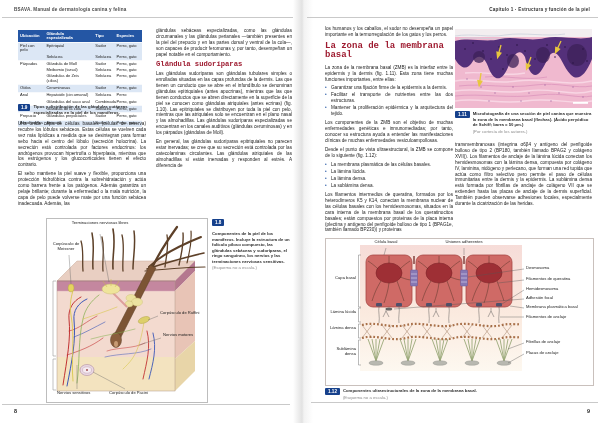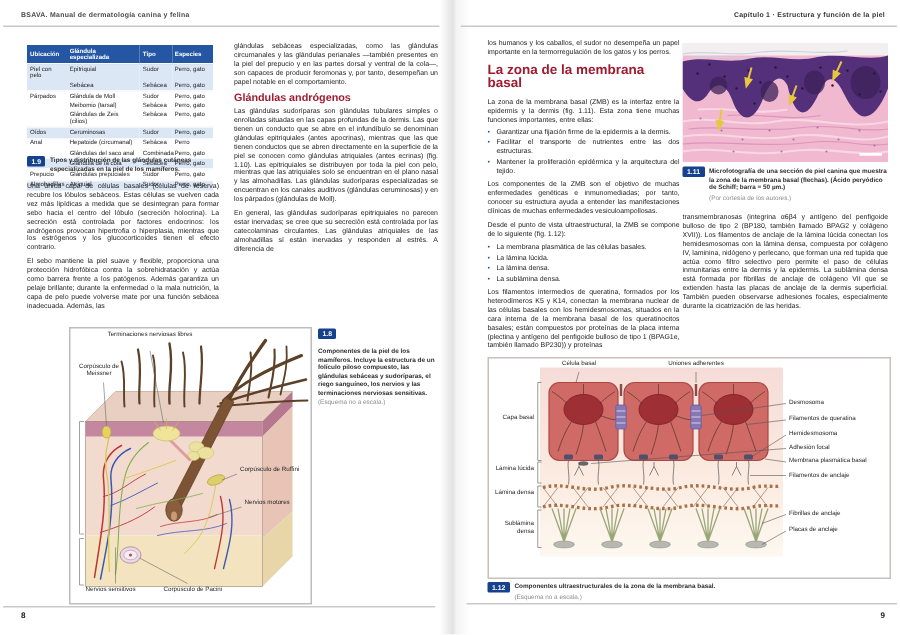--- a/index.html
+++ b/index.html
@@ -21,21 +21,21 @@
   tr.gs td{border-top:.5px solid #f7f9fc;}
   .cw1{width:26px;}.cw2{width:48px;}.cw3{width:21px;}.cw4{width:27px;}
   
   .figcap{position:absolute;display:flex;gap:3px;align-items:flex-start;}
   .badge{background:#16418c;color:#fff;font-size:4.6px;font-weight:bold;padding:1px 3px;border-radius:1px;flex:none;line-height:1.1;}
   .capText{font-size:4.25px;line-height:1.3;color:#2e2e2e;font-weight:bold;text-align:left;}
   .capNote{font-weight:normal;color:#8d8d8d;display:block;margin-top:1px;}
   
   .col{position:absolute;overflow:hidden;}
   .col p{margin:0 0 3px 0;font-size:4.65px;line-height:1.27;text-align:justify;color:#1c1c1c;}
-  h2.sect{margin:2px 0 3px 0;color:#9e1b30;font-weight:bold;font-size:7.2px;line-height:1.05;}
+  h2.sect{margin:2px 0 3px 0;color:#9e1b30;font-weight:bold;font-size:7.2px;line-height:1.05;font-family:Liberation Mono, monospace;}
   h2.sect-lg{font-size:9px;margin:4px 0 4px 0;}
   ul.b{margin:0 0 3.5px 0;padding:0;list-style:none;}
   ul.b li{position:relative;padding-left:6px;font-size:4.65px;line-height:1.27;text-align:justify;color:#1c1c1c;margin-bottom:1px;}
   ul.b li::before{content:"\2022";position:absolute;left:0;top:0;color:#2456a4;}
   
   .figbox{position:absolute;background:#fff;border:.5px solid #bdbdbd;}
   .figbox svg{position:absolute;left:0;top:0;}
   .dlabel{position:absolute;font-size:4.15px;line-height:1.12;color:#1e1e1e;}
   .tc{text-align:center;}
   .tr{text-align:right;}
@@ -143,21 +143,21 @@
     <span class="capText">Tipos y distribución de las glándulas cutáneas especializadas en la piel de los mamíferos.</span>
   </div>
 
   <div class="col" style="left:18px;top:121px;width:128px;height:96px;">
     <p>Una única capa de células basales (células de reserva) recubre los lóbulos sebáceos. Estas células se vuelven cada vez más lipídicas a medida que se desintegran para formar sebo hacia el centro del lóbulo (secreción holocrina). La secreción está controlada por factores endocrinos: los andrógenos provocan hipertrofia o hiperplasia, mientras que los estrógenos y los glucocorticoides tienen el efecto contrario.</p>
     <p>El sebo mantiene la piel suave y flexible, proporciona una protección hidrofóbica contra la sobrehidratación y actúa como barrera frente a los patógenos. Además garantiza un pelaje brillante; durante la enfermedad o la mala nutrición, la capa de pelo puede volverse mate por una función sebácea inadecuada. Además, las</p>
   </div>
 
   <div class="col" style="left:156px;top:28px;width:136px;height:188px;">
     <p>glándulas sebáceas especializadas, como las glándulas circumanales y las glándulas perianales —también presentes en la piel del prepucio y en las partes dorsal y ventral de la cola—, son capaces de producir feromonas y, por tanto, desempeñan un papel notable en el comportamiento.</p>
-    <h2 class="sect">Glándulas andrógenos</h2>
+    <h2 class="sect">Glándula sudoríparas</h2>
     <p>Las glándulas sudoríparas son glándulas tubulares simples o enrolladas situadas en las capas profundas de la dermis. Las que tienen un conducto que se abre en el infundíbulo se denominan glándulas epitriquiales (antes apocrinas), mientras que las que tienen conductos que se abren directamente en la superficie de la piel se conocen como glándulas atriquiales (antes ecrinas) (fig. 1.10). Las epitriquiales se distribuyen por toda la piel con pelo, mientras que las atriquiales solo se encuentran en el plano nasal y las almohadillas. Las glándulas sudoríparas especializadas se encuentran en los canales auditivos (glándulas ceruminosas) y en los párpados (glándulas de Moll).</p>
     <p>En general, las glándulas sudoríparas epitriquiales no parecen estar inervadas; se cree que su secreción está controlada por las catecolaminas circulantes. Las glándulas atriquiales de las almohadillas sí están inervadas y responden al estrés. A diferencia de</p>
   </div>
 
   <div class="figbox" style="left:46px;top:218px;width:160px;height:183px;">
     <svg width="160" height="183" viewBox="0 0 160 183">
 
       <polygon points="30,42 148,42 128,62 10,62" fill="#e9cfc2" stroke="#c8a898" stroke-width="0.5"></polygon>
       <polygon points="128,62 148,42 148,52 128,72" fill="#b5788f"></polygon>
       <polygon points="128,72 148,52 148,122 128,140" fill="#e8c4b6"></polygon>

